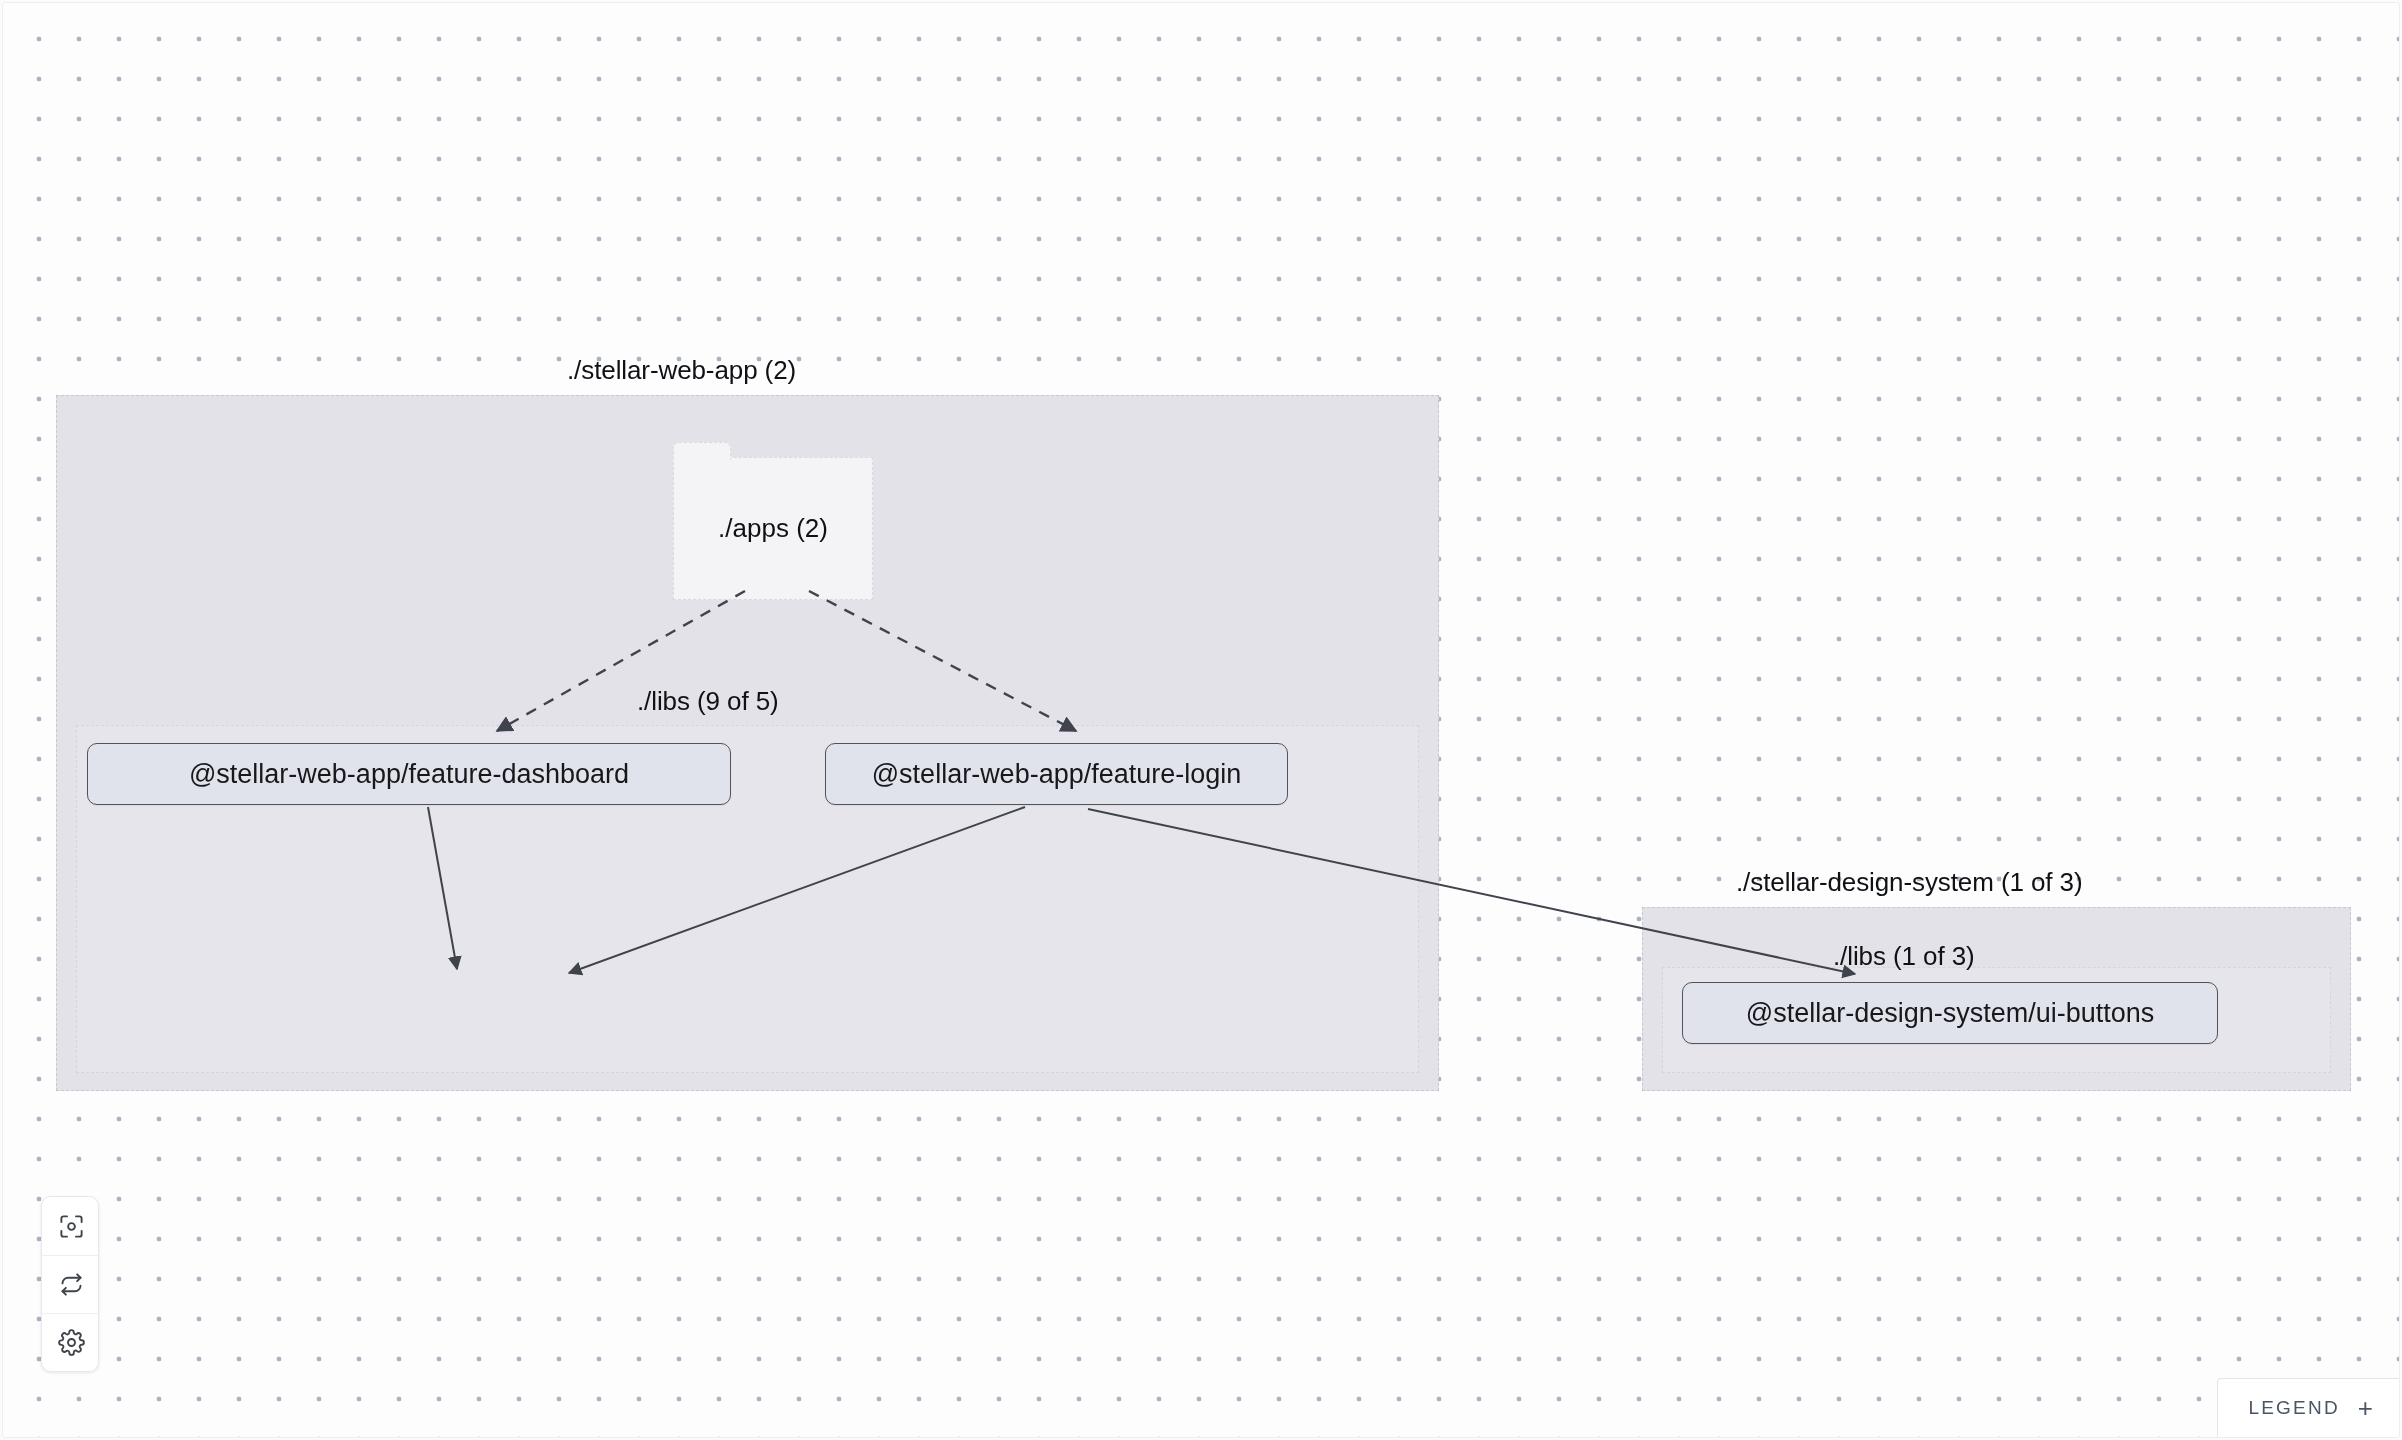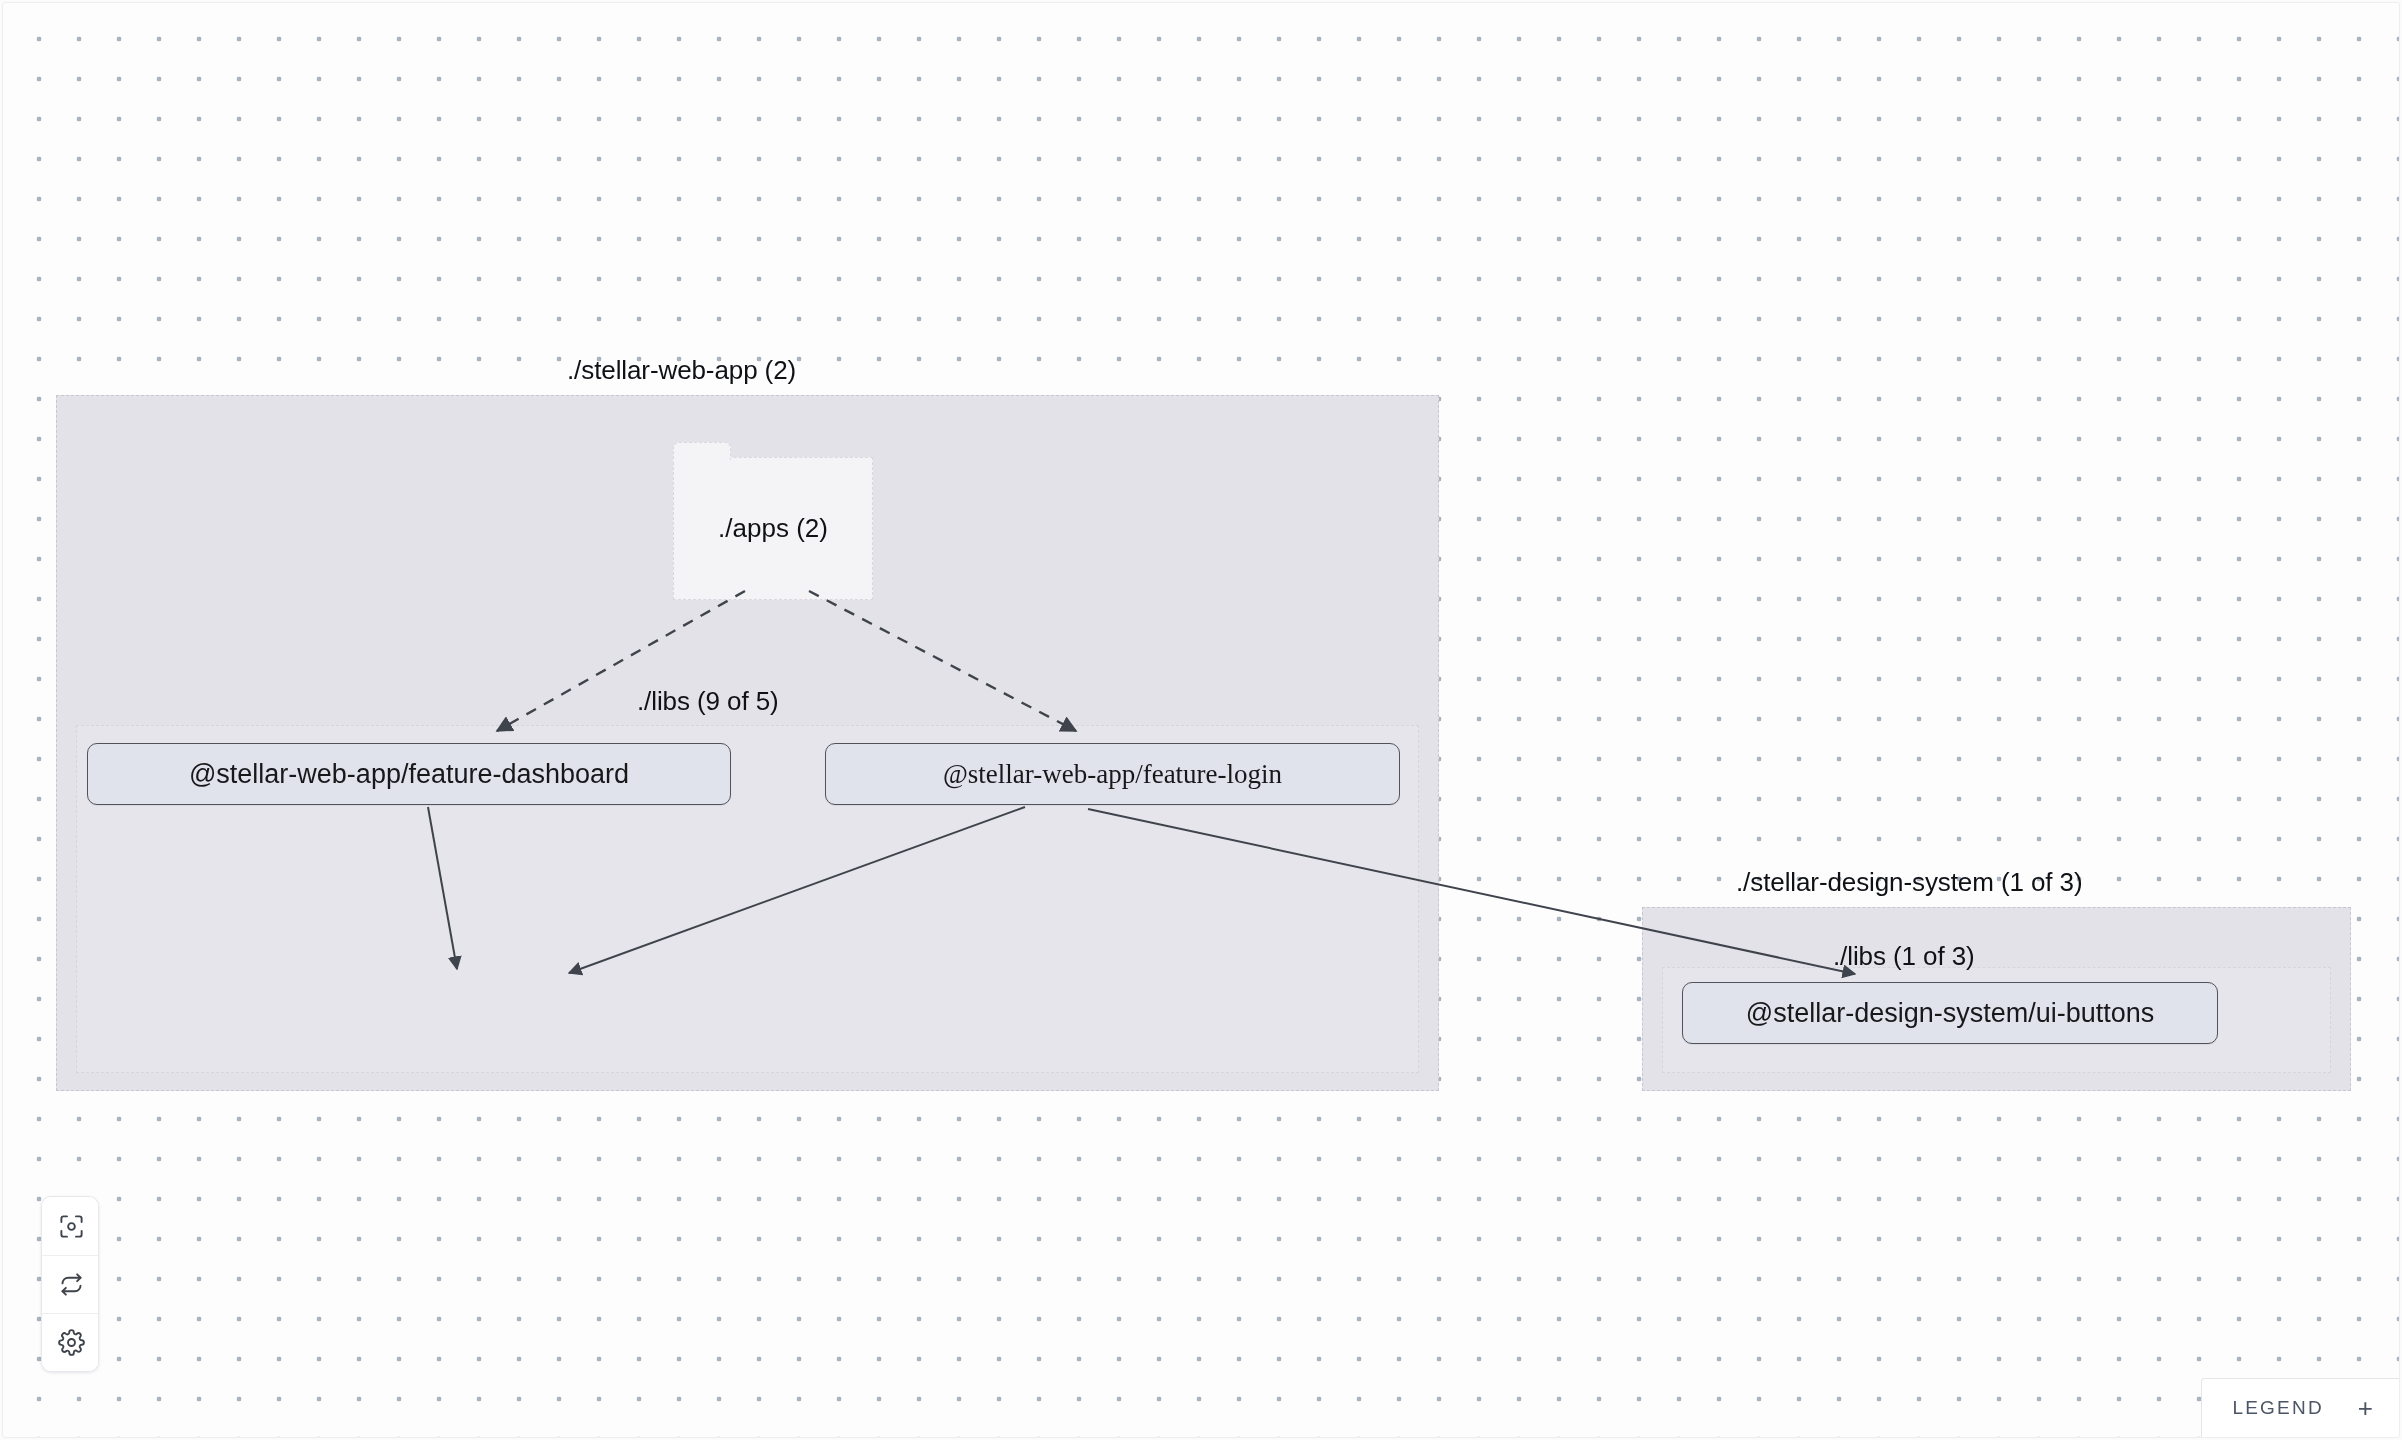--- a/index.html
+++ b/index.html
@@ -131,21 +131,21 @@
   #legend {
     position: absolute;
     right: 0; bottom: 0;
     background: #ffffff;
     border-top: 1px solid #e3e5e9;
     border-left: 1px solid #e3e5e9;
     border-top-left-radius: 4px;
     padding: 16px 26px 16px 30px;
     display: flex;
     align-items: center;
-    gap: 34px;
+    gap: 18px;
     cursor: pointer;
   }
   #legend .legend-text {
     font-size: 19px;
     letter-spacing: 2.2px;
     color: #4b5563;
   }
   #legend .plus {
     font-size: 26px;
     color: #4b5563;
@@ -194,21 +194,21 @@
 
       <path d="M 1022 804 L 566 970" fill="none" stroke="#3f444c" stroke-width="2" marker-end="url(#arrow-solid)"></path>
 
       <path d="M 1085 806 L 1852 971" fill="none" stroke="#3f444c" stroke-width="2" marker-end="url(#arrow-solid)"></path>
     </svg>
 
     <div class="node" style="left:84px; top:740px; width:644px; height:62px;">
       <span>@stellar-web-app/feature-dashboard</span>
     </div>
 
-    <div class="node" style="left:822px; top:740px; width:575px; height:62px;font-family:Liberation Serif, serif;">
+    <div class="node" style="left:822px; top:740px; width:463px; height:62px;">
       <span>@stellar-web-app/feature-login</span>
     </div>
 
 
     <div class="node" style="left:1679px; top:979px; width:536px; height:62px;">
       <span>@stellar-design-system/ui-buttons</span>
     </div>
 
     <div id="toolbar">
       <button class="tool-btn">

